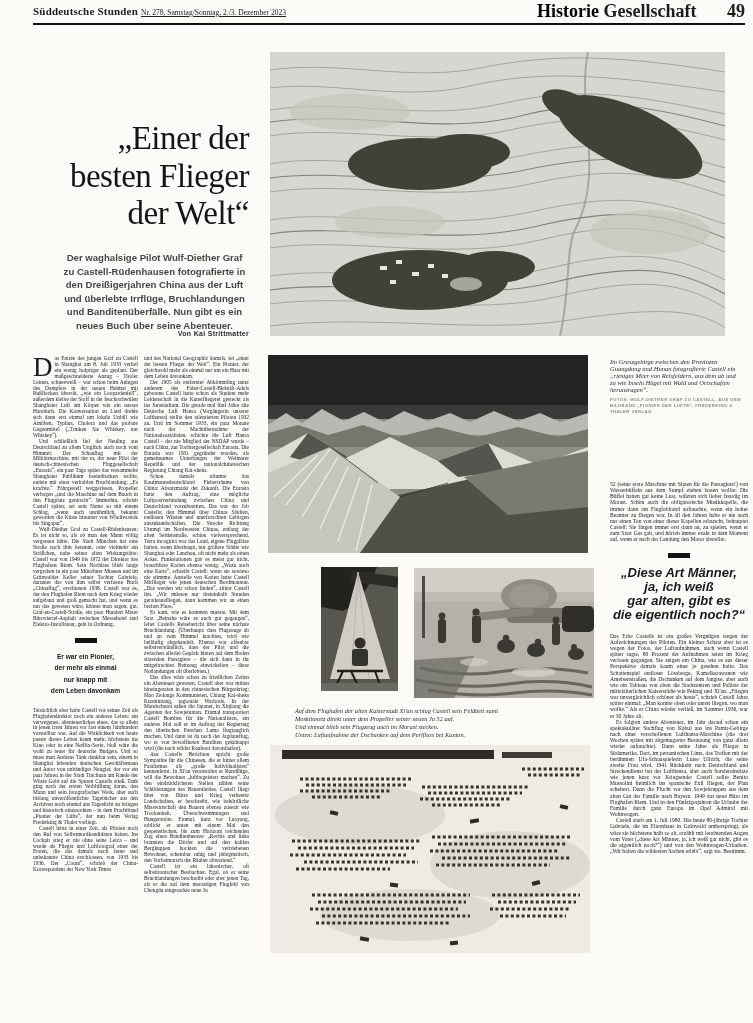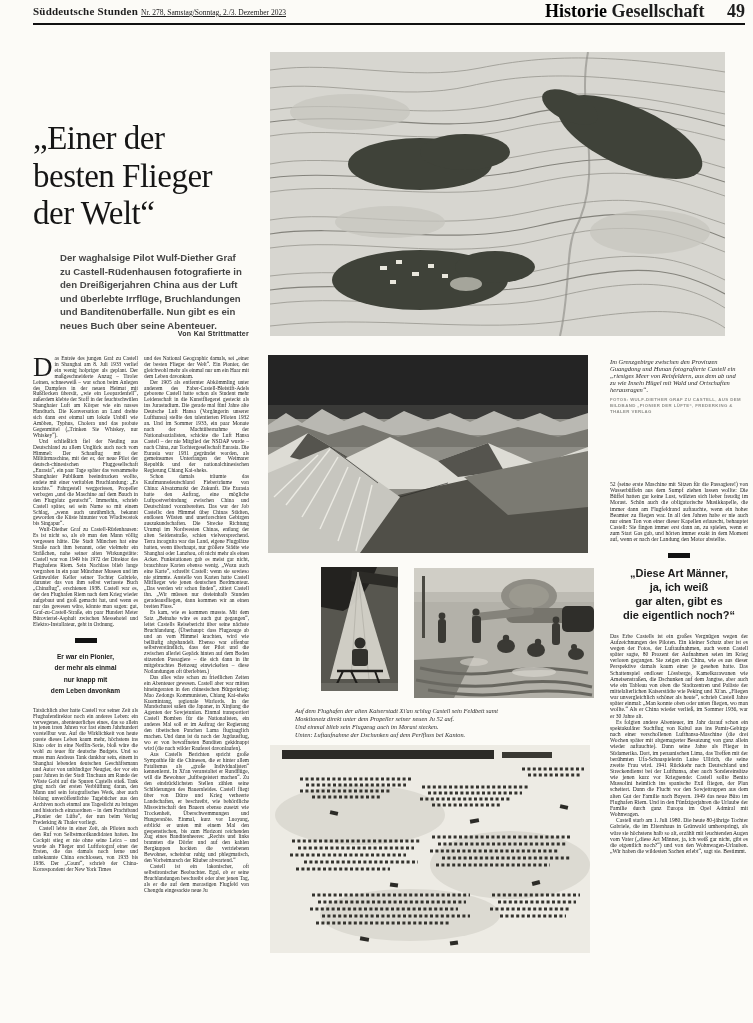--- a/index.html
+++ b/index.html
@@ -8,42 +8,42 @@
     background:#fcfbf7;color:#1e1e1e;
     font-family:"Liberation Serif", serif;
     -webkit-font-smoothing:antialiased;
   }
   .abs{position:absolute;}
   
   .mast-name{left:33px;top:5px;font-weight:bold;font-size:11px;letter-spacing:.2px;}
   .mast-issue{left:141px;top:8px;font-size:7.5px;color:#222;text-decoration:underline;}
   .mast-right{right:8px;top:1px;font-size:18px;font-weight:bold;white-space:nowrap;}
   .mast-right .hi{color:#000000;}
-  .mast-right .pg{margin-left:18px;}
+  .mast-right .pg{margin-left:26px;}
   .mast-rule{left:33px;top:23px;width:712px;height:1.6px;background:#111;}
   
-  .headline{left:33px;top:120px;width:216px;font-size:33px;line-height:1.14;letter-spacing:-.5px;color:#151515;}
-  .standfirst{left:60px;top:251px;width:189px;text-align:left;
+  .headline{left:33px;top:120px;width:216px;text-align:right;font-size:33px;line-height:1.14;letter-spacing:-.5px;color:#151515;}
+  .standfirst{left:60px;top:251px;width:189px;text-align:center;
     font-family:"Liberation Sans",sans-serif;font-size:9.6px;line-height:1.42;font-weight:bold;color:#474747;}
   .byline{left:60px;top:330px;width:189px;text-align:right;
     font-family:"Liberation Sans",sans-serif;font-size:7px;font-weight:bold;color:#2b2b2b;letter-spacing:.3px;}
   
   .col{font-size:5.4px;line-height:5.9px;text-align:justify;overflow:hidden;color:#222;}
   .col p{margin:0;text-indent:6px;}
   .col p.noindent{text-indent:0;}
   .col1{left:33px;top:356px;width:105px;height:656px;}
   .col2{left:144px;top:356px;width:105px;height:656px;}
   .col3{left:610px;top:481px;width:138px;height:534px;font-size:5.6px;line-height:6.15px;}
   .dropcap{float:left;font-size:27px;line-height:23px;padding-right:2px;font-weight:normal;color:#1a1a1a;}
   
   .pq{margin:10px 0 11px 0;text-align:center;font-family:"Liberation Sans",sans-serif;}
   .pq .bar{width:22px;height:5px;background:#121212;margin:0 auto 8px auto;}
   .pq .l{font-weight:bold;color:#1a1a1a;}
   .pq1 .l{font-size:6.6px;line-height:11.5px;}
-  .pq2 .l{font-size:11px;line-height:14px;}
+  .pq2 .l{font-size:13px;line-height:14px;font-style:italic;}
   
   .cap-right{left:610px;top:358px;width:132px;font-style:italic;font-size:6.5px;line-height:7.1px;color:#2a2a2a;}
   .cap-credit{margin-top:4px;font-style:normal;font-family:"Liberation Sans",sans-serif;
     font-size:4.3px;line-height:5.6px;color:#8d8d89;letter-spacing:.4px;text-transform:uppercase;font-weight:bold;}
   .cap-mid{left:295px;top:707px;width:300px;font-style:italic;font-size:6.3px;line-height:8px;color:#2a2a2a;}
   
   .photo{display:block;}
   .ph-terraces{left:270px;top:52px;width:455px;height:284px;}
   .ph-mountains{left:268px;top:355px;width:320px;height:198px;}
   .ph-net{left:321px;top:567px;width:77px;height:124px;}

